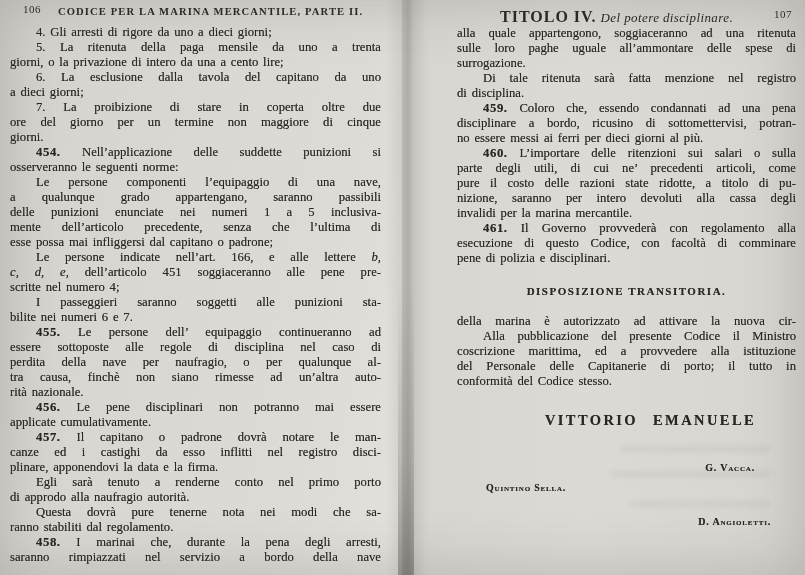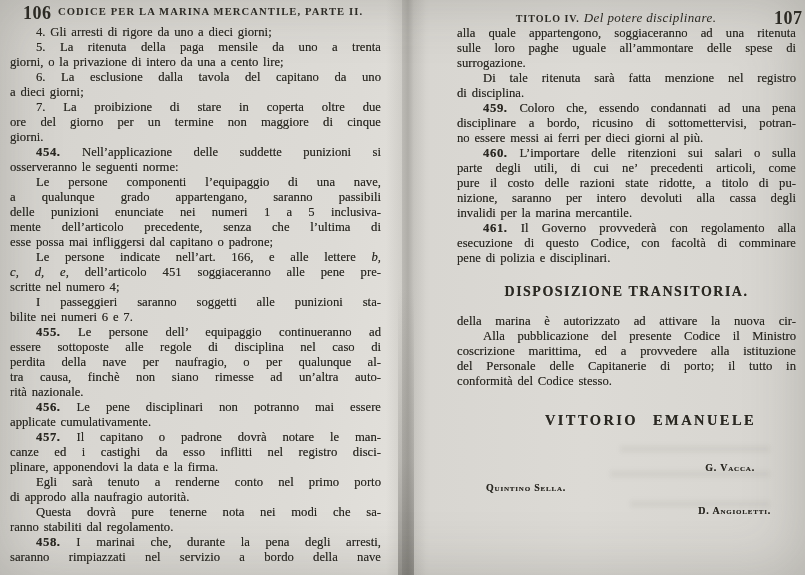--- a/index.html
+++ b/index.html
@@ -25,62 +25,62 @@
     position:absolute; left:398px; top:0; width:16px; height:575px; pointer-events:none;
     background:linear-gradient(180deg, rgba(75,73,67,0) 50%, rgba(75,73,67,0.18) 80%, rgba(60,58,53,0.38) 100%);
   }
   #vignette {
     position:absolute; left:0; top:0; width:805px; height:575px; pointer-events:none;
     box-shadow:inset 0 0 60px rgba(72,70,64,0.25);
   }
   .ghost { position:absolute; pointer-events:none; background:rgba(110,108,100,0.07); filter:blur(2px); border-radius:2px; }
 
   
-  .pagenum { position:absolute; font-size:18px; font-weight:bold; letter-spacing:0.5px; }
+  .pagenum { position:absolute; font-size:11px; font-weight:normal; letter-spacing:0.5px; }
   #left-pagenum  { left:23px;  top:3px; }
   #right-pagenum { left:774px; top:8px; }
   #left-running {
     position:absolute; left:58px; top:6px; width:284px; text-align:center;
     font-size:10.6px; font-weight:bold; letter-spacing:1.1px; white-space:nowrap;
   }
   #right-running {
     position:absolute; left:500px; top:8px; width:232px; text-align:center; white-space:nowrap;
   }
-  #right-running .sc-part { font-size:10px; font-weight:bold; letter-spacing:1px; }
+  #right-running .sc-part { font-size:16px; font-weight:bold; letter-spacing:1px; }
   #right-running .it-part { font-style:italic; font-size:13px; letter-spacing:0.4px; }
 
   
   .lines { position:absolute; font-size:12.7px; line-height:15px;
     text-shadow:0 0 0.5px rgba(42,40,34,0.55); }
   #left-lines  { left:10px;  top:25px; width:371px; }
   #right-lines { left:457px; top:26px; width:339px; }
 
   .ln { text-align:justify; text-align-last:justify; min-height:15px; }
   .ln.ind { text-indent:26px; }
   .ln.end { text-align:left; text-align-last:left; word-spacing:1.6px; }
   .ln b.artnum { font-weight:bold; letter-spacing:0.6px; }
   .ln i { font-style:italic; }
 
   .ln.heading {
     text-align:center; text-align-last:center; text-indent:0;
-    font-size:14px; font-weight:bold; letter-spacing:1.5px;
+    font-size:11px; font-weight:bold; letter-spacing:1.5px;
     margin-top:19px; margin-bottom:14px; line-height:13px;
   }
   .ln.royal {
     text-align:center; text-align-last:center; text-indent:0;
     font-size:14.5px; font-weight:bold; letter-spacing:2.4px; word-spacing:9px;
     padding-left:48px; margin-top:23px; line-height:16px;
   }
   .ln.sig {
     font-variant:small-caps; font-weight:bold; font-size:10px;
     letter-spacing:0.8px; line-height:14px; text-indent:0;
   }
   .ln.sig-r1 { text-align:right; text-align-last:right; padding-right:41px; margin-top:33px; }
   .ln.sig-l  { text-align:left;  text-align-last:left;  padding-left:29px;  margin-top:5px; }
-  .ln.sig-r2 { text-align:right; text-align-last:right; padding-right:25px; margin-top:8px; }
+  .ln.sig-r2 { text-align:right; text-align-last:right; padding-right:25px; margin-top:19px; }
 </style>
 </head>
 <body>
 
 <div id="scan-root">
 
   <div class="page" id="page-left"></div>
   <div class="page" id="page-right"></div>
 
   <div class="ghost" style="left:620px; top:445px; width:150px; height:8px;"></div>

